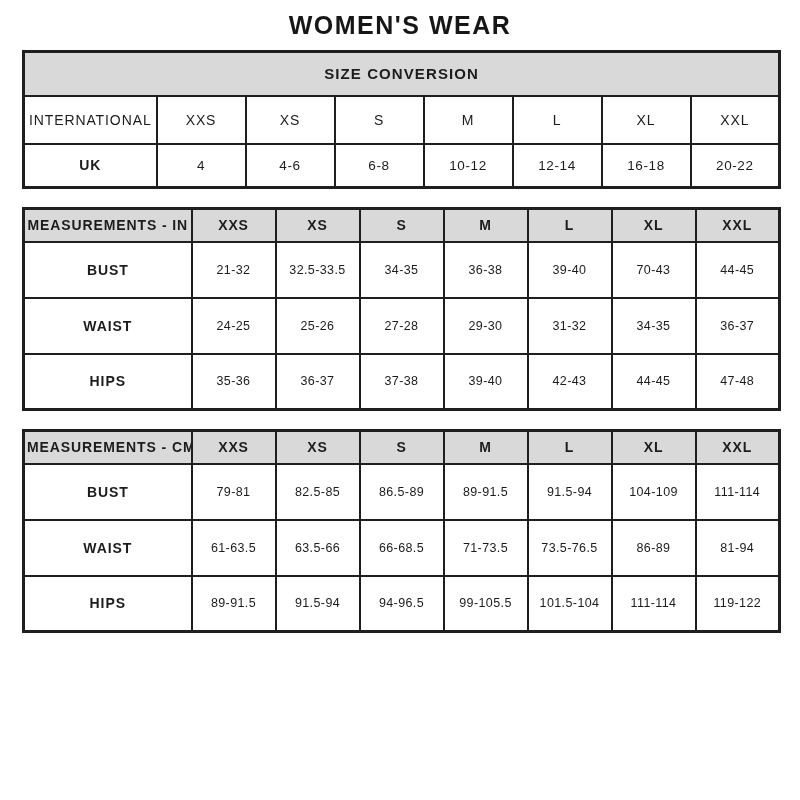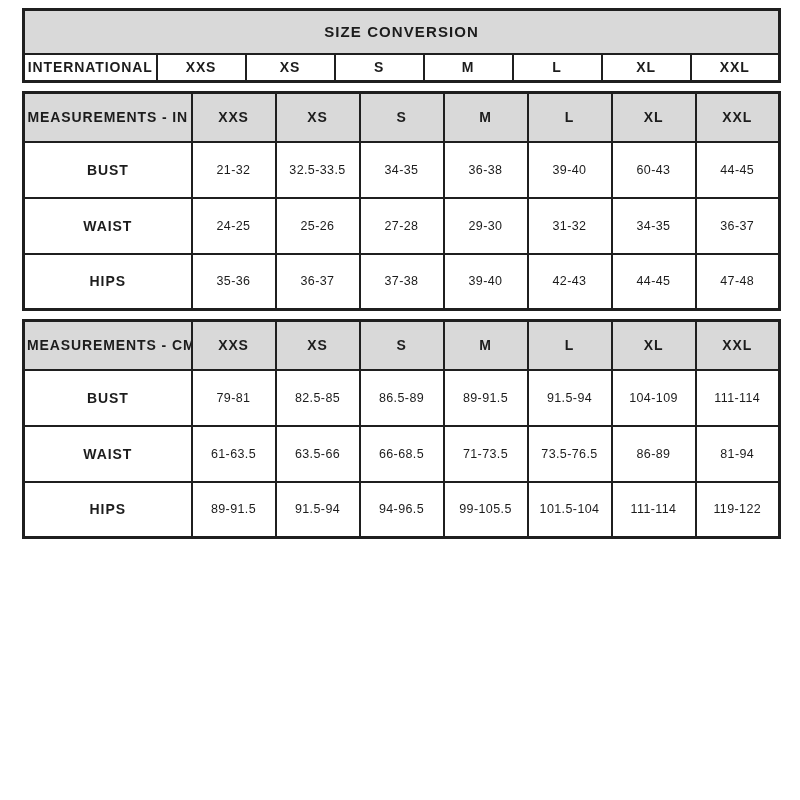--- a/index.html
+++ b/index.html
@@ -16,21 +16,21 @@
     font-weight: 700;
     letter-spacing: 1.5px;
     margin: 3px 0 10px 0;
     color: #161616;
   }
   table {
     width: 756px;
     border-collapse: collapse;
     table-layout: fixed;
     border: 3px solid #1f1f1f;
-    margin-bottom: 8px;
+    margin-bottom: 18px;
   }
   th, td {
     border: 2px solid #1f1f1f;
     text-align: center;
     vertical-align: middle;
     padding: 0 2px;
     overflow: hidden;
     white-space: nowrap;
   }
   
@@ -43,41 +43,41 @@
   tr.span-head th {
     background: #d9d9d9;
     height: 44px;
     font-size: 15px;
     font-weight: 700;
     letter-spacing: 1.1px;
   }
   
   table.t1 tr.col-head th {
     background: #ffffff;
-    height: 28px;
-    font-size: 14px;
-    font-weight: 700;
+    height: 48px;
+    font-size: 14px;
+    font-weight: 400;
     letter-spacing: 0.9px;
   }
   table.t1 tbody tr { height: 44px; }
   table.t1 td.row-label {
     font-size: 14px;
     font-weight: 700;
     letter-spacing: 0.8px;
   }
   table.t1 td.val {
     font-size: 13.5px;
     font-weight: 400;
     letter-spacing: 0.6px;
   }
 
   
   table.t2 tr.col-head th {
     background: #d9d9d9;
-    height: 49px;
+    height: 33px;
     font-size: 14px;
     font-weight: 700;
     letter-spacing: 0.9px;
     text-align: center;
   }
   table.t2 tbody tr { height: 56px; }
   table.t2 td.row-label {
     font-size: 14px;
     font-weight: 700;
     letter-spacing: 0.9px;
@@ -85,20 +85,21 @@
   table.t2 td.val {
     font-size: 12.5px;
     font-weight: 400;
     letter-spacing: 0.4px;
   }
 </style>
 </head>
 <body>
 
 <div class="page">
+  <h1 class="title">WOMEN'S WEAR</h1>
 
   <table class="t1">
       <colgroup>
         <col class="c0">
         <col class="cn">
         <col class="cn">
         <col class="cn">
         <col class="cn">
         <col class="cn">
         <col class="cn">
@@ -113,20 +114,30 @@
           <th>XXS</th>
           <th>XS</th>
           <th>S</th>
           <th>M</th>
           <th>L</th>
           <th>XL</th>
           <th>XXL</th>
         </tr>
       </thead>
       <tbody>
+        <tr>
+          <td class="row-label">UK</td>
+          <td class="val">4</td>
+          <td class="val">4-6</td>
+          <td class="val">6-8</td>
+          <td class="val">10-12</td>
+          <td class="val">12-14</td>
+          <td class="val">16-18</td>
+          <td class="val">20-22</td>
+        </tr>
       </tbody>
     </table>
 
   <table class="t2">
       <colgroup>
         <col class="c0">
         <col class="cn">
         <col class="cn">
         <col class="cn">
         <col class="cn">
@@ -147,21 +158,21 @@
         </tr>
       </thead>
       <tbody>
         <tr>
           <td class="row-label">BUST</td>
           <td class="val">21-32</td>
           <td class="val">32.5-33.5</td>
           <td class="val">34-35</td>
           <td class="val">36-38</td>
           <td class="val">39-40</td>
-          <td class="val">60-43</td>
+          <td class="val">70-43</td>
           <td class="val">44-45</td>
         </tr>
         <tr>
           <td class="row-label">WAIST</td>
           <td class="val">24-25</td>
           <td class="val">25-26</td>
           <td class="val">27-28</td>
           <td class="val">29-30</td>
           <td class="val">31-32</td>
           <td class="val">34-35</td>

